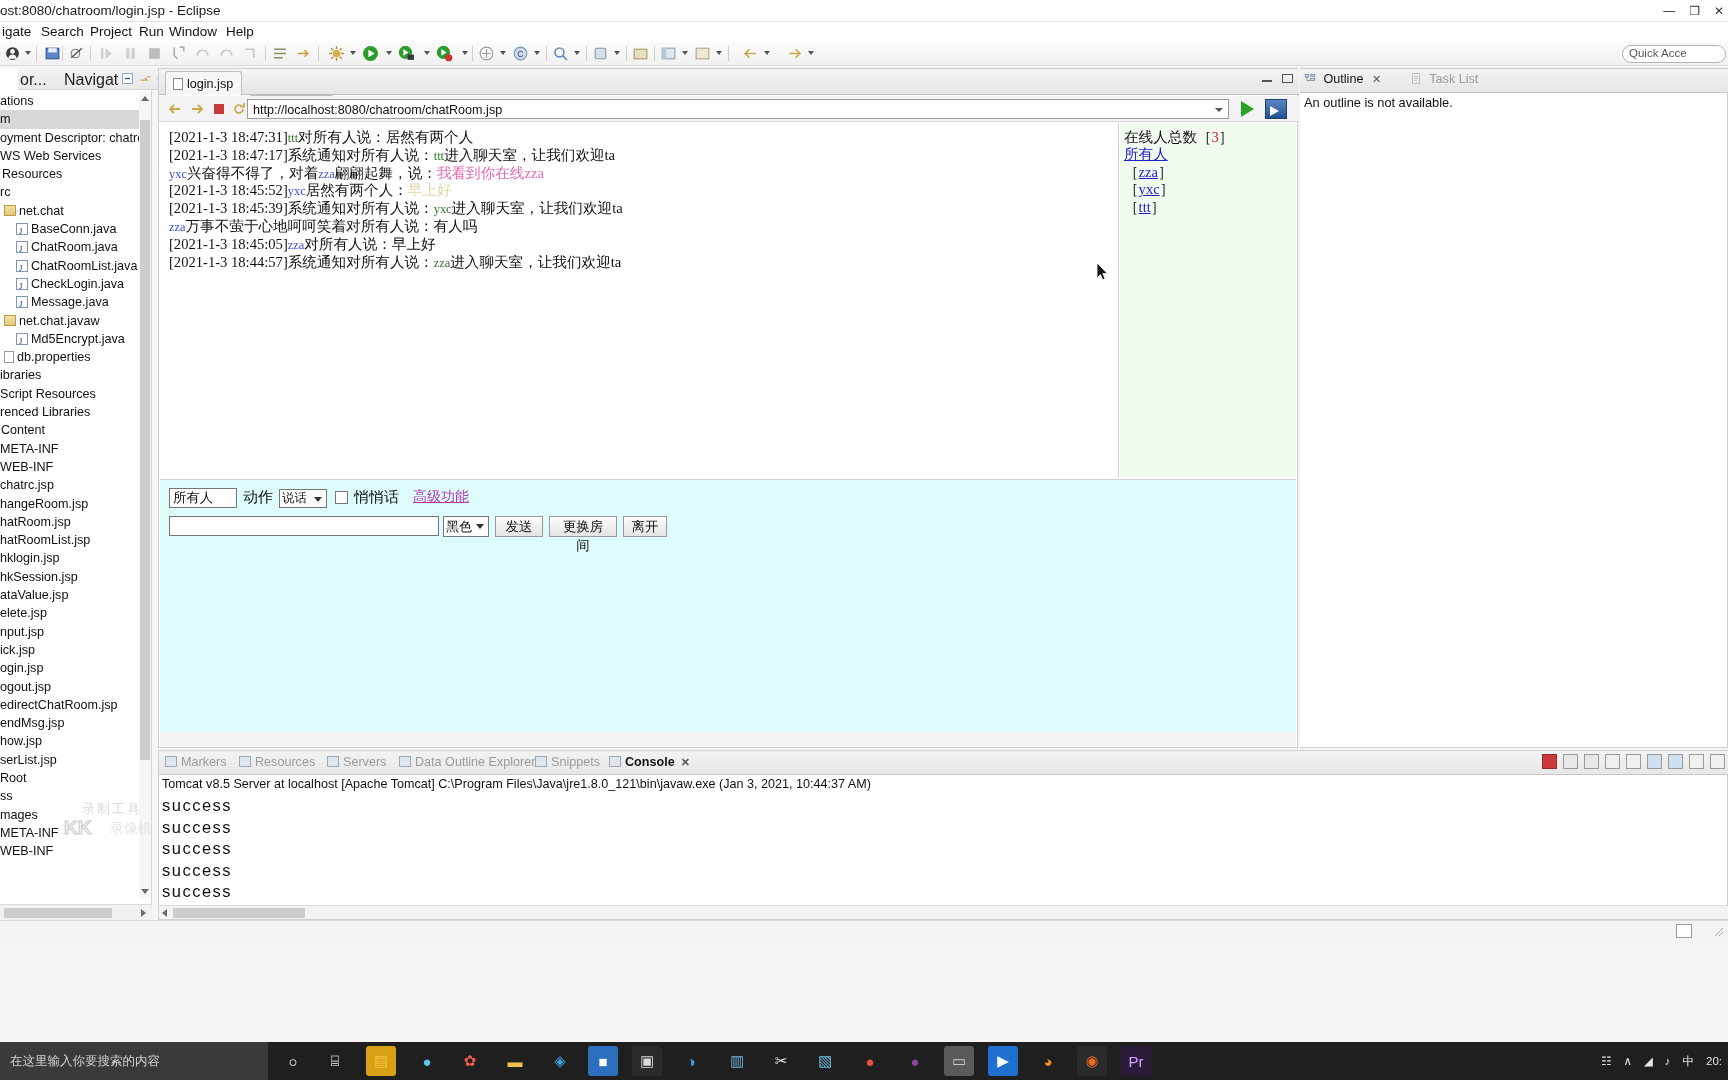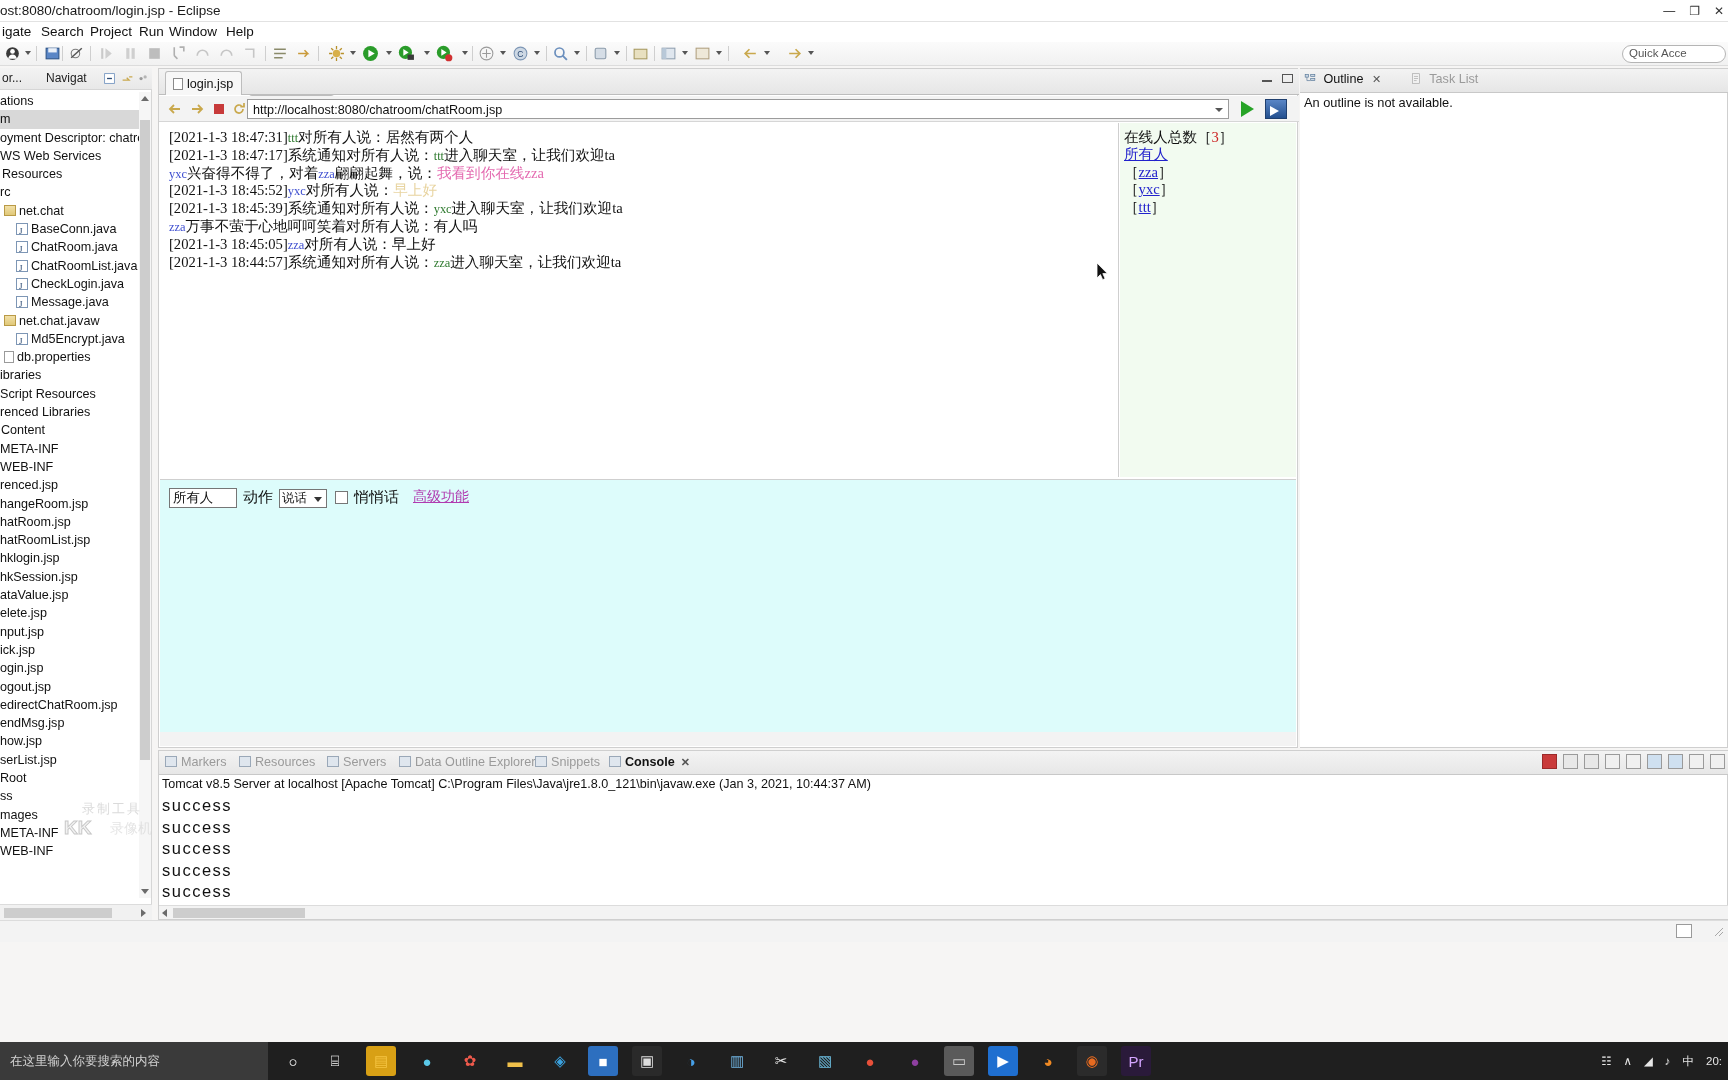--- a/index.html
+++ b/index.html
@@ -47,23 +47,23 @@
     border: 1px solid #b5b5b5; background: #fff; border-radius: 9px;
     font-size: 11.5px; color: #555; padding: 1px 6px; overflow: hidden; white-space: nowrap;
   }
 
   
   .leftpane {
     position: absolute; left: 0; top: 68px; width: 152px; height: 852px;
     background: #ffffff; border-right: 1px solid #d6d6d6;
   }
   .leftpane .pane-tabbar {
-    position: absolute; left: 0; top: 0; width: 152px; height: 22px;
+    position: absolute; left: 18px; top: 0; width: 152px; height: 22px;
     background: linear-gradient(#f3f3f3,#e8e8e8); border-bottom: 1px solid #d6d6d6;
-    font-size: 12px; color: #222; white-space: nowrap; overflow: hidden;
+    font-size: 16px; color: #222; white-space: nowrap; overflow: hidden;
   }
   .leftpane .pane-tabbar .lbl { position: absolute; left: 2px; top: 3px; }
   .leftpane .pane-tabbar .lbl2 { position: absolute; left: 46px; top: 3px; }
   .tree { position: absolute; left: 0; top: 24px; width: 140px; height: 806px; overflow: hidden; }
   .trow {
     position: relative; height: 18.3px; font-size: 12.6px; color: #111;
     white-space: nowrap; padding-left: 0; line-height: 18.3px;
   }
   .trow.sel { background: #d8d8d8; }
   .jico { display:inline-block; width:12px;height:12px;vertical-align:-2px;margin-right:3px;
@@ -435,21 +435,21 @@
         <div class="trow"><span style="display:inline-block;width:16px"></span><span class="jico"></span><span>Message.java</span></div>
         <div class="trow"><span style="display:inline-block;width:4px"></span><span class="pkgico"></span><span>net.chat.javaw</span></div>
         <div class="trow"><span style="display:inline-block;width:16px"></span><span class="jico"></span><span>Md5Encrypt.java</span></div>
         <div class="trow"><span style="display:inline-block;width:4px"></span><span class="propico"></span><span>db.properties</span></div>
         <div class="trow"><span style="display:inline-block;width:0px"></span><span>ibraries</span></div>
         <div class="trow"><span style="display:inline-block;width:0px"></span><span>Script Resources</span></div>
         <div class="trow"><span style="display:inline-block;width:0px"></span><span>renced Libraries</span></div>
         <div class="trow"><span style="display:inline-block;width:1px"></span><span>Content</span></div>
         <div class="trow"><span style="display:inline-block;width:0px"></span><span>META-INF</span></div>
         <div class="trow"><span style="display:inline-block;width:0px"></span><span>WEB-INF</span></div>
-        <div class="trow"><span style="display:inline-block;width:0px"></span><span>renced.jsp</span></div>
+        <div class="trow"><span style="display:inline-block;width:0px"></span><span>chatrc.jsp</span></div>
         <div class="trow"><span style="display:inline-block;width:0px"></span><span>hangeRoom.jsp</span></div>
         <div class="trow"><span style="display:inline-block;width:0px"></span><span>hatRoom.jsp</span></div>
         <div class="trow"><span style="display:inline-block;width:0px"></span><span>hatRoomList.jsp</span></div>
         <div class="trow"><span style="display:inline-block;width:0px"></span><span>hklogin.jsp</span></div>
         <div class="trow"><span style="display:inline-block;width:0px"></span><span>hkSession.jsp</span></div>
         <div class="trow"><span style="display:inline-block;width:0px"></span><span>ataValue.jsp</span></div>
         <div class="trow"><span style="display:inline-block;width:0px"></span><span>elete.jsp</span></div>
         <div class="trow"><span style="display:inline-block;width:0px"></span><span>nput.jsp</span></div>
         <div class="trow"><span style="display:inline-block;width:0px"></span><span>ick.jsp</span></div>
         <div class="trow"><span style="display:inline-block;width:0px"></span><span>ogin.jsp</span></div>
@@ -511,21 +511,21 @@
       </div>
       <div class="go-play"></div>
       <div class="go-blue"></div>
     </div>
 
     <div class="browser">
       <div class="chatlog" id="chatlog">
           <div class="msg"><span>[2021-1-3 18:47:31]</span><span class="nm ttt">ttt</span><span>对所有人说：居然有两个人</span></div>
           <div class="msg"><span>[2021-1-3 18:47:17]系统通知对所有人说：</span><span class="nm ttt">ttt</span><span>进入聊天室，让我们欢迎ta</span></div>
           <div class="msg"><span class="nm zza">yxc</span><span>兴奋得不得了，对着</span><span class="nm zza">zza</span><span>翩翩起舞，说：</span><span class="say-pink">我看到你在线zza</span></div>
-          <div class="msg"><span>[2021-1-3 18:45:52]</span><span class="nm zza">yxc</span><span>对所有人说：</span><span class="say-tan">早上好</span></div>
+          <div class="msg"><span>[2021-1-3 18:45:52]</span><span class="nm zza">yxc</span><span>居然有两个人：</span><span class="say-tan">早上好</span></div>
           <div class="msg"><span>[2021-1-3 18:45:39]系统通知对所有人说：</span><span class="nm ttt">yxc</span><span>进入聊天室，让我们欢迎ta</span></div>
           <div class="msg"><span class="nm zza">zza</span><span>万事不萤于心地呵呵笑着对所有人说：有人吗</span></div>
           <div class="msg"><span>[2021-1-3 18:45:05]</span><span class="nm zza">zza</span><span>对所有人说：早上好</span></div>
           <div class="msg"><span>[2021-1-3 18:44:57]系统通知对所有人说：</span><span class="nm ttt">zza</span><span>进入聊天室，让我们欢迎ta</span></div>
         </div>
 
       <div class="online">
         <div class="ln">
           <span>在线人总数［</span><span class="cnt">3</span><span>］</span>
         </div>
@@ -543,20 +543,30 @@
         <div class="row1">
           <div class="inp-to">所有人</div>
           <span class="lbl-act">动作</span>
           <div class="sel-act">
             <span>说话</span>
             <span class="dd"></span>
           </div>
           <div class="cb-wh"></div>
           <span class="lbl-wh">悄悄话</span>
           <a class="lnk-adv" href="#">高级功能</a>
+        </div>
+        <div class="row2">
+          <div class="inp-msg"></div>
+          <div class="sel-col">
+            <span>黑色</span>
+            <span class="dd"></span>
+          </div>
+          <div class="btn" style="left:326px;width:48px">发送</div>
+          <div class="btn" style="left:380px;width:68px">更换房间</div>
+          <div class="btn" style="left:454px;width:44px">离开</div>
         </div>
       </div>
     </div>
     <div class="ed-hscroll"></div>
   </div>
 
   <div class="rightpane">
     <div class="rp-tabbar">
       <div class="rp-tab" style="left:4px">
         <svg class="rp-ico" viewBox="0 0 16 16">

